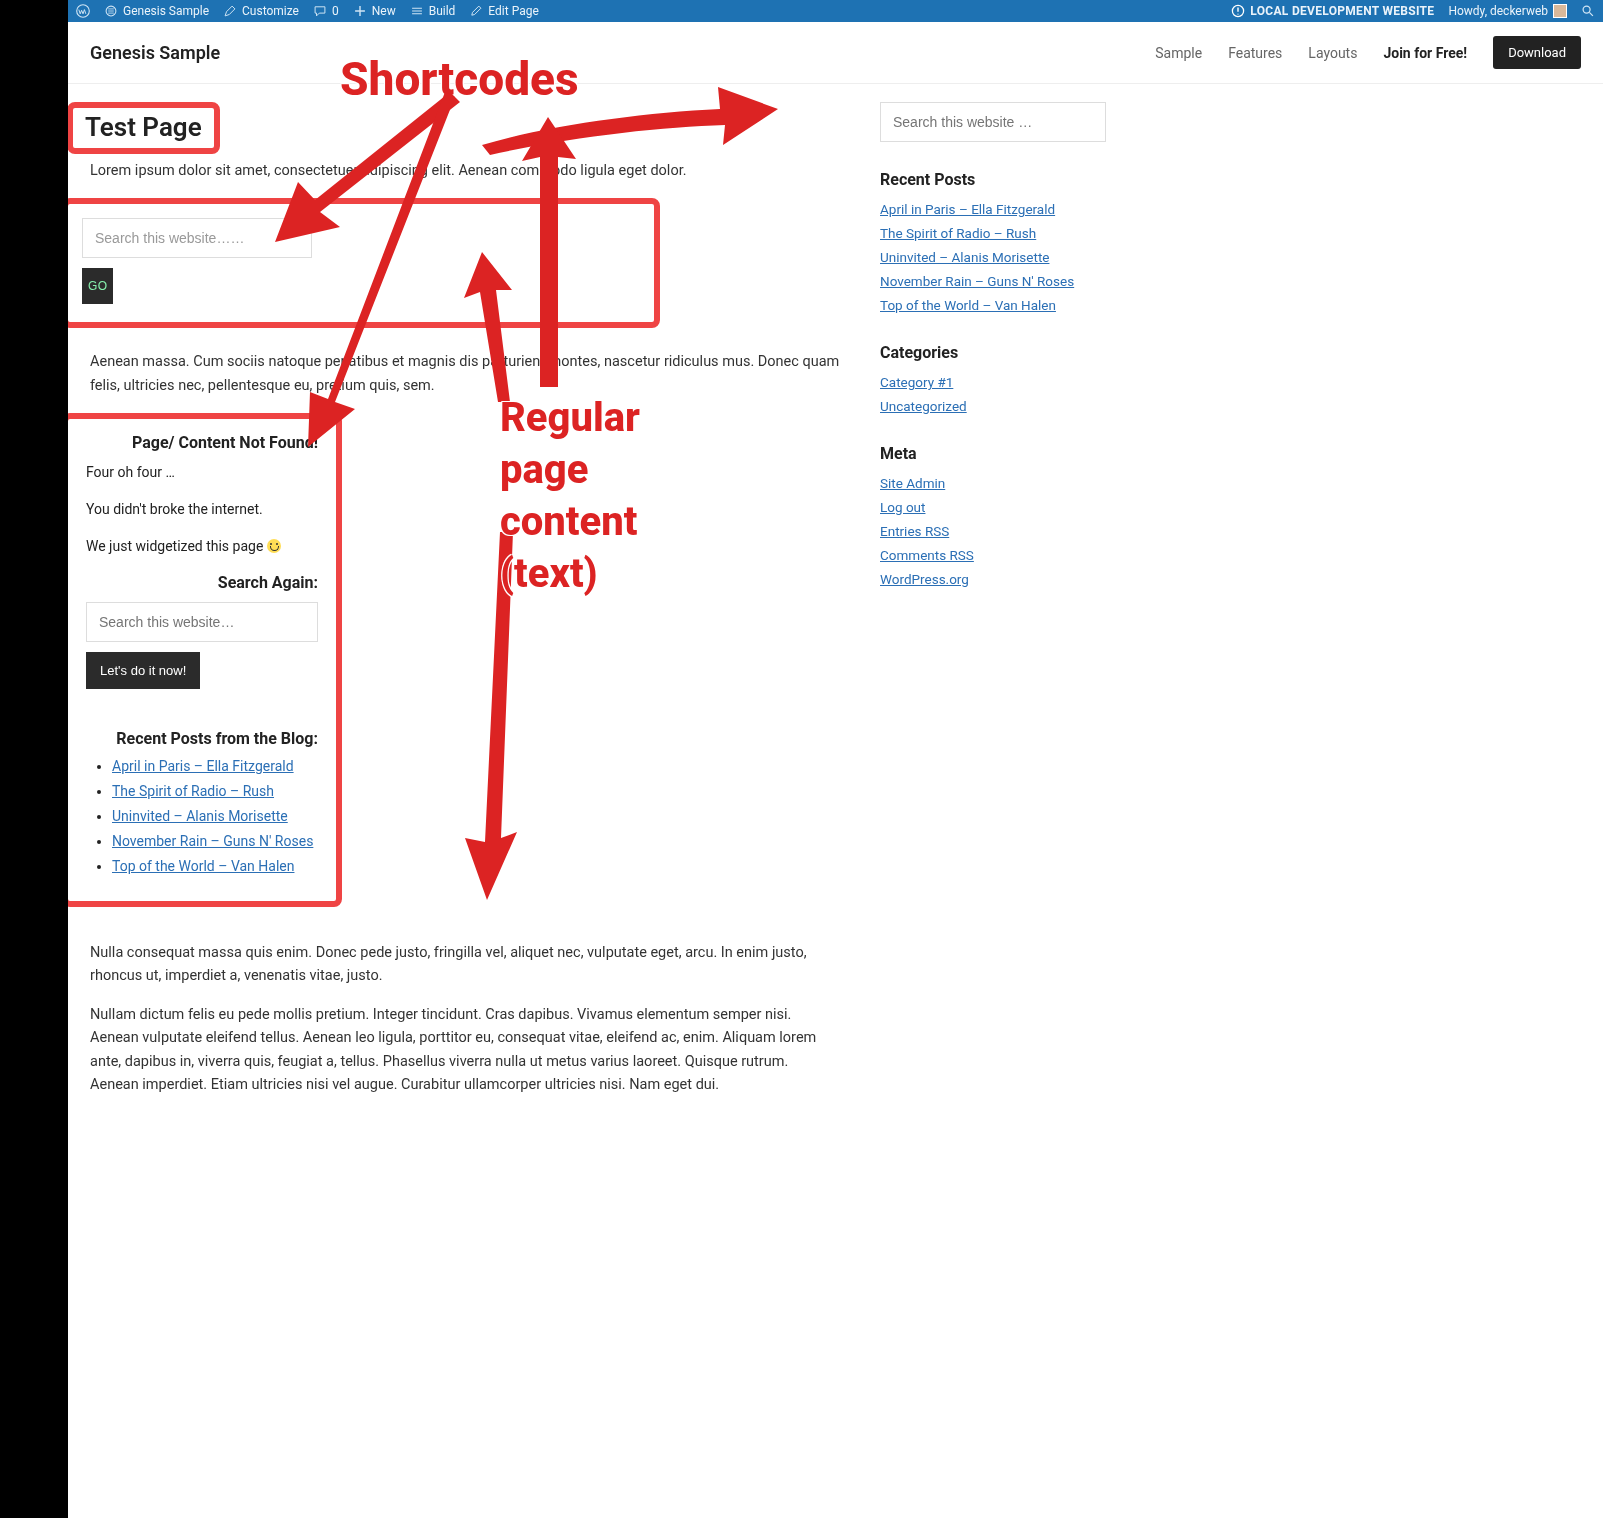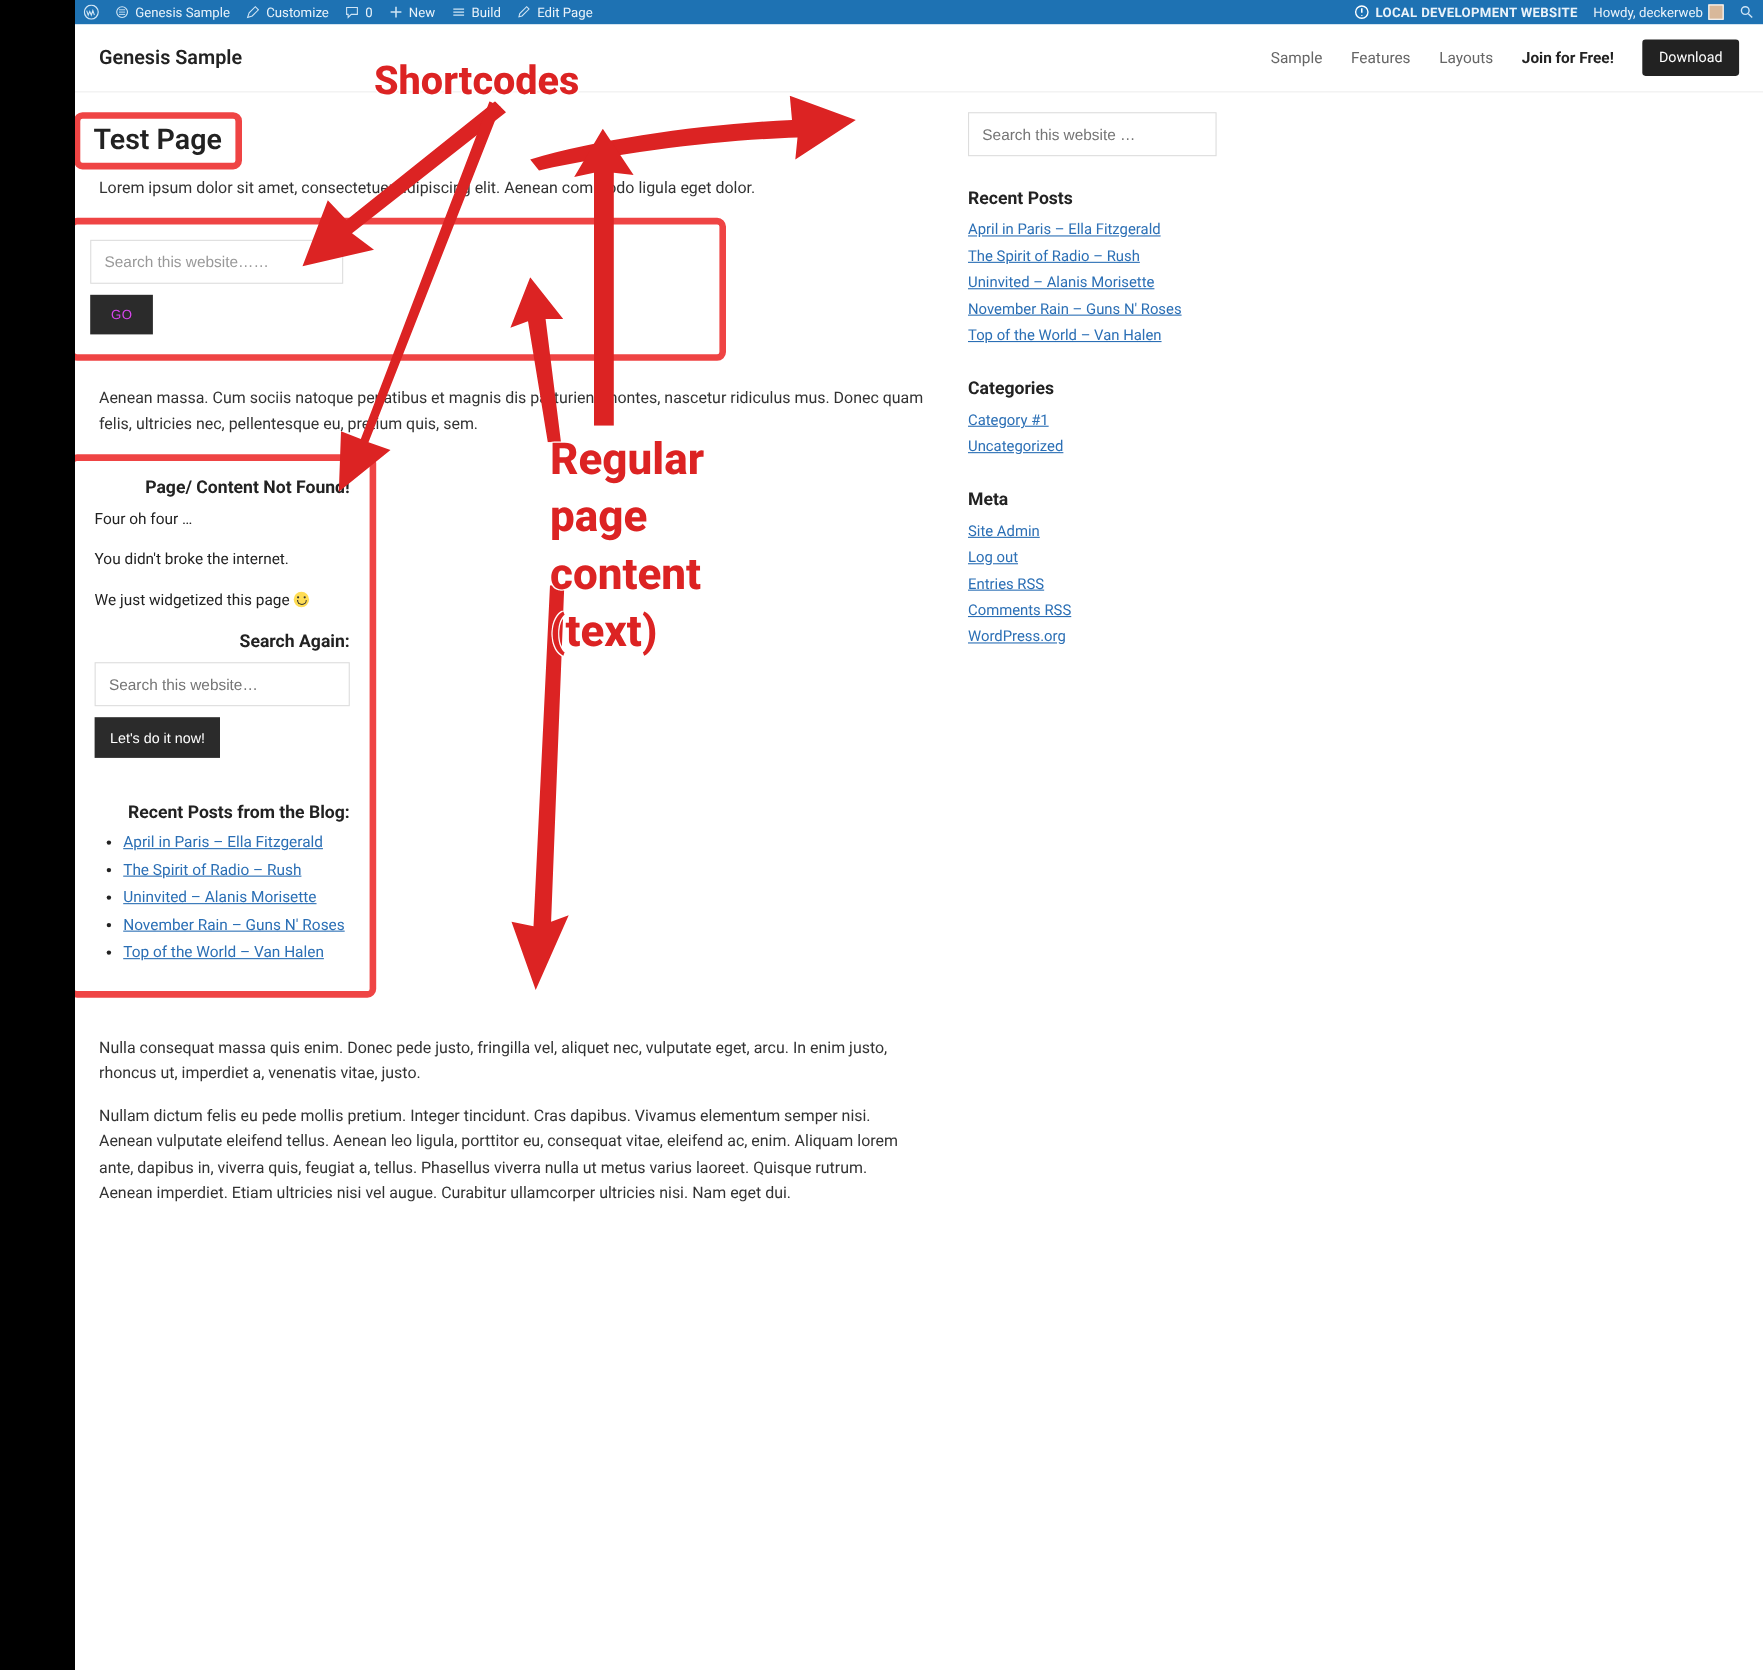--- a/index.html
+++ b/index.html
@@ -27,21 +27,21 @@
   .btn-dl { background: #222; color: #fff; padding: 9px 15px; border-radius: 3px; font-size: 13px; cursor: pointer; }
 
   
   .container { display: flex; padding: 18px 22px 60px 22px; gap: 40px; max-width: 1060px; }
   .main { flex: 1 1 auto; min-width: 0; position: relative; }
   .sidebar { width: 226px; flex: 0 0 226px; }
 
   
   .anno-title {
     position: absolute; left: 250px; top: -50px;
-    font-size: 36px; font-weight: 800; color: #dc2323;
+    font-size: 46px; font-weight: 800; color: #dc2323;
     text-shadow: -1px -1px 0 #fff, 1px -1px 0 #fff, -1px 1px 0 #fff, 1px 1px 0 #fff;
     pointer-events: none;
   }
   .anno-regular {
     position: absolute; left: 410px; top: 290px; width: 200px;
     font-size: 40px; font-weight: 800; color: #dc2323; line-height: 1.3;
     text-shadow: -1px -1px 0 #fff, 1px -1px 0 #fff, -1px 1px 0 #fff, 1px 1px 0 #fff;
     pointer-events: none; z-index: 5;
   }
   .arrow { position: absolute; pointer-events: none; z-index: 4; }
@@ -50,21 +50,21 @@
   .red-box { border: 6px solid #ef4444; border-radius: 8px; }
 
   .page-title-box { display: inline-block; padding: 4px 12px 6px 12px; margin-left: -23px; margin-bottom: 2px; }
   .page-title { font-size: 26px; font-weight: 600; }
 
   .lorem { font-size: 14.5px; color: #333; margin: 4px 0 16px 0; line-height: 1.55; }
 
   .search-block { padding: 14px 14px 18px 14px; margin-left: -28px; margin-right: 180px; margin-bottom: 22px; }
   .search-input { display: block; width: 230px; padding: 11px 12px; border: 1px solid #ddd; font-size: 14px; color: #999; margin-bottom: 10px; }
   .search-input::placeholder { color: #999; }
-  .btn-go { background: #2b2b2b; color: #d946ef; border: none; padding: 11px 19px; font-size: 12px; letter-spacing: .3px; cursor: pointer; }
+  .btn-go { background: #2b2b2b; color: #86efac; border: none; padding: 11px 6px; font-size: 12px; letter-spacing: .3px; cursor: pointer; }
 
   .para { font-size: 14.5px; color: #333; line-height: 1.6; margin-bottom: 16px; }
 
   .widget-box { padding: 14px 18px 18px 18px; margin-left: -28px; width: 280px; }
   .widget-box h4 { font-size: 16px; font-weight: 700; margin-bottom: 10px; text-align: right; }
   .widget-box p { font-size: 14px; margin-bottom: 16px; line-height: 1.5; }
   .emoji { display:inline-block; width:14px; height:14px; background:#ffdd55; border-radius:50%; vertical-align:-2px; position:relative;}
   .emoji::before{content:"";position:absolute;width:2px;height:2px;background:#333;border-radius:50%;top:4px;left:3px;box-shadow:6px 0 0 #333;}
   .emoji::after{content:"";position:absolute;width:7px;height:4px;border:1px solid #333;border-top:none;border-radius:0 0 6px 6px;left:3px;top:7px;}
   .widget-box .search-input2 { width: 100%; padding: 11px 12px; border: 1px solid #ddd; font-size: 14px; margin-bottom: 10px; }

